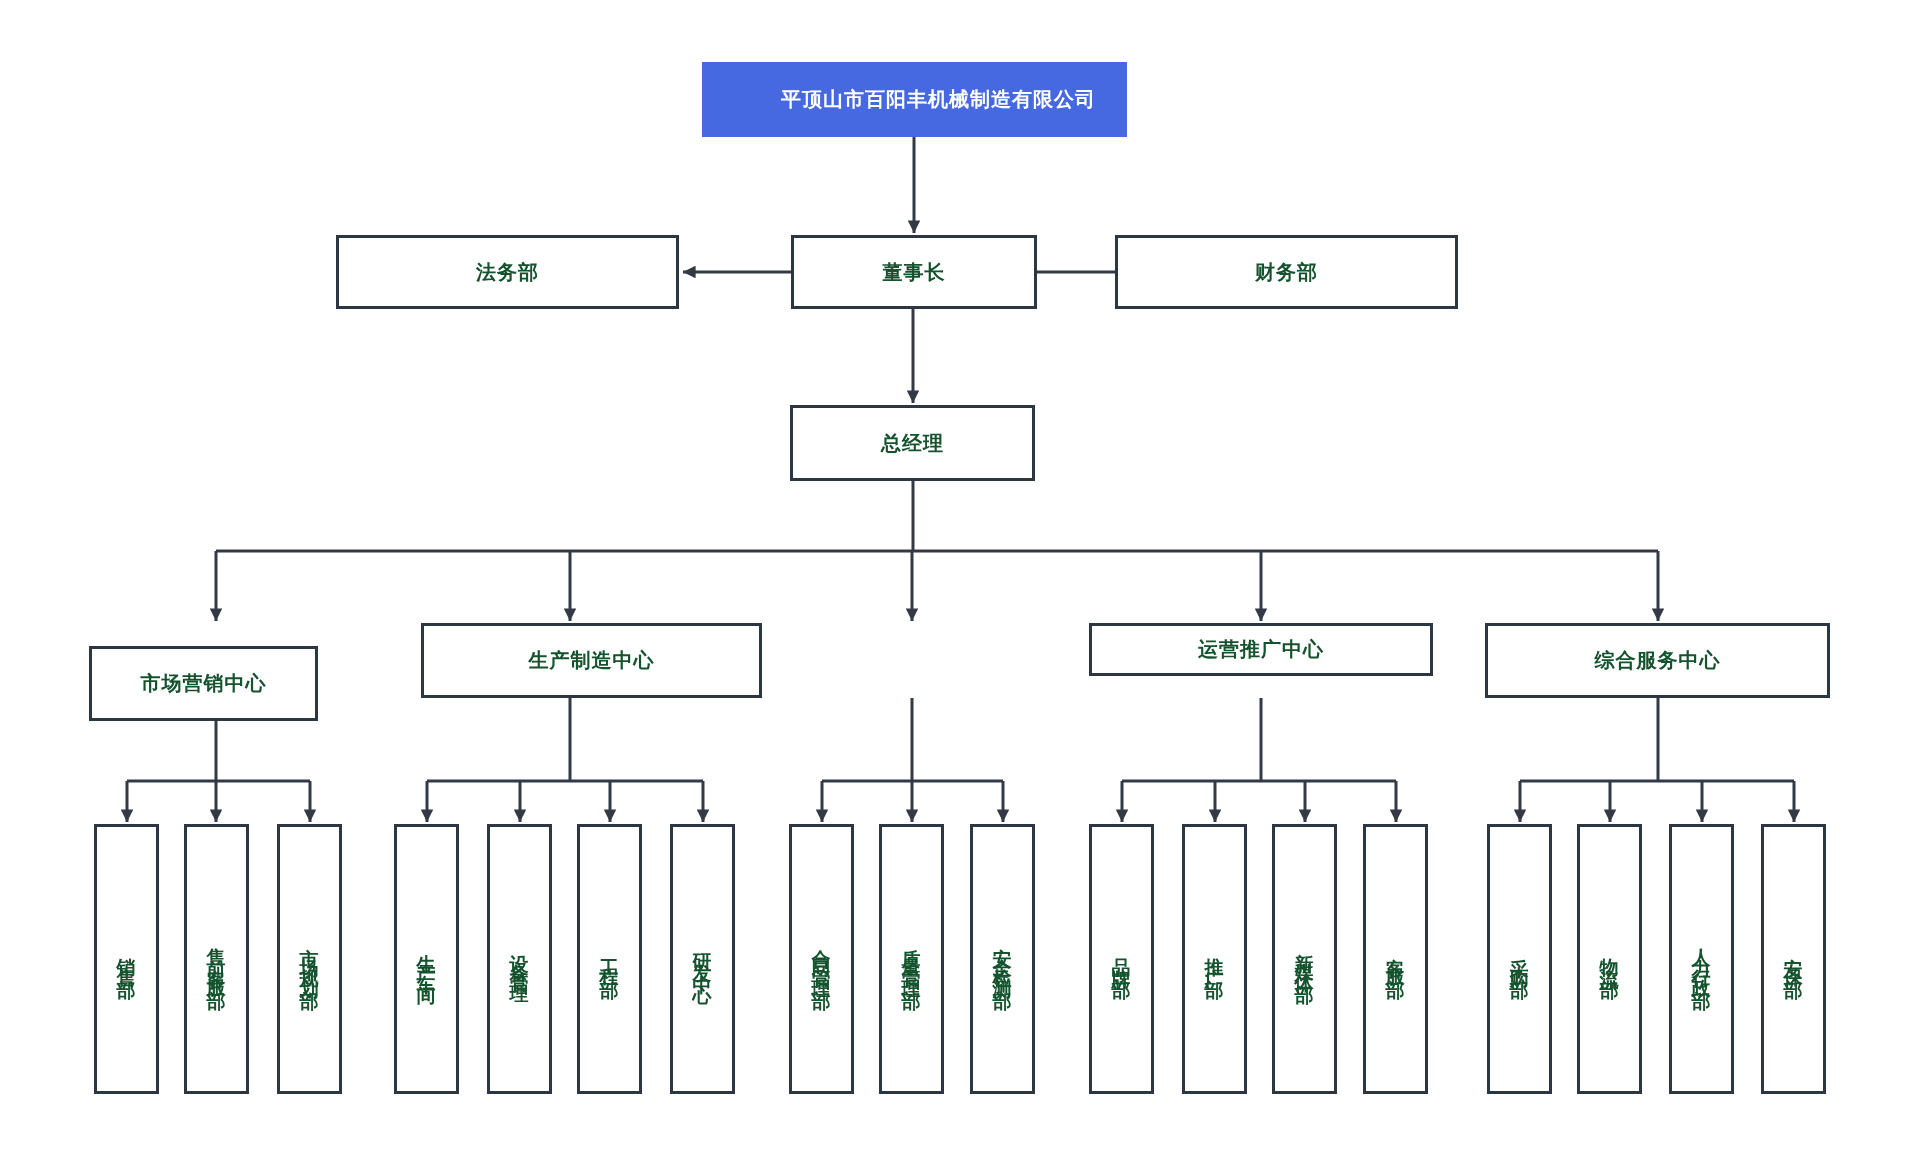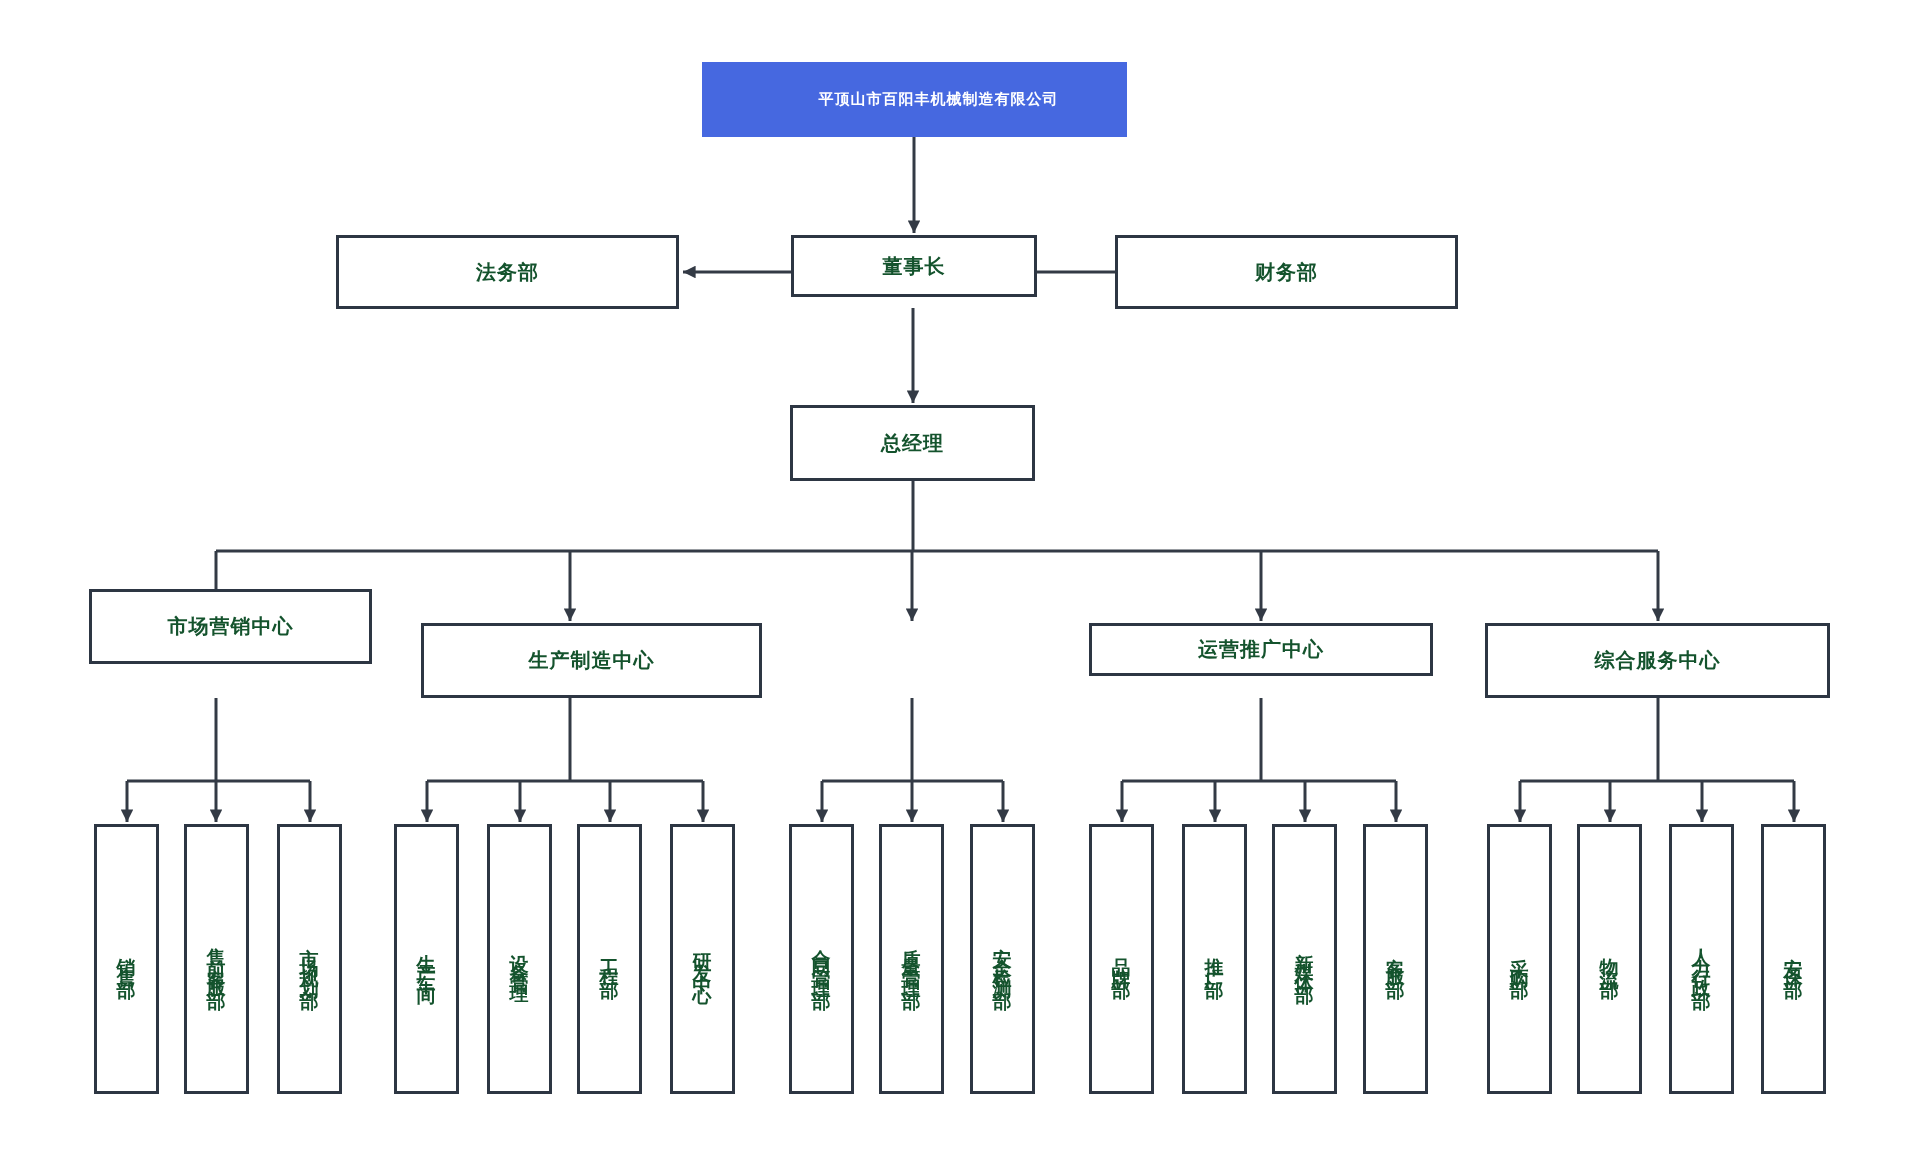--- a/index.html
+++ b/index.html
@@ -34,21 +34,21 @@
     font-weight: bold;
     font-size: 20px;
     letter-spacing: 1px;
     text-align: center;
     z-index: 2;
   }
   .node--root {
     background: #4668e0;
     border: none;
     color: #ffffff;
-    font-size: 15px;
+    font-size: 20px;
     letter-spacing: 1px;
     padding-left: 48px;
   }
   .node--leaf {
     font-size: 19px;
   }
   .node--leaf .vtext {
     writing-mode: vertical-rl;
     text-orientation: upright;
     letter-spacing: 0.55em;
@@ -116,26 +116,26 @@
       <line x1="1520" y1="781" x2="1520" y2="822" marker-end="url(#arrow)"></line>
       <line x1="1610" y1="781" x2="1610" y2="822" marker-end="url(#arrow)"></line>
       <line x1="1702" y1="781" x2="1702" y2="822" marker-end="url(#arrow)"></line>
       <line x1="1794" y1="781" x2="1794" y2="822" marker-end="url(#arrow)"></line>
     </g>
   </svg>
 
   <div class="node node--root" style="left:702px; top:62px; width:425px; height:75px;">平顶山市百阳丰机械制造有限公司</div>
 
   <div class="node" style="left:336px; top:235px; width:343px; height:74px;">法务部</div>
-  <div class="node" style="left:791px; top:235px; width:246px; height:62px;">董事长</div>
+  <div class="node" style="left:791px; top:235px; width:246px; height:74px;">董事长</div>
   <div class="node" style="left:1115px; top:235px; width:343px; height:74px;">财务部</div>
 
   <div class="node" style="left:790px; top:405px; width:245px; height:76px;">总经理</div>
 
-  <div class="node" style="left:89px; top:589px; width:283px; height:75px;">市场营销中心</div>
+  <div class="node" style="left:89px; top:646px; width:229px; height:75px;">市场营销中心</div>
   <div class="node" style="left:421px; top:623px; width:341px; height:75px;">生产制造中心</div>
   <div class="node" style="left:1089px; top:623px; width:344px; height:53px;">运营推广中心</div>
   <div class="node" style="left:1485px; top:623px; width:345px; height:75px;">综合服务中心</div>
 
   <div class="node node--leaf" style="left:94px; top:824px; width:65px; height:270px;">
     <span class="vtext">销售部</span>
   </div>
   <div class="node node--leaf" style="left:184px; top:824px; width:65px; height:270px;">
     <span class="vtext">售前客服部</span>
   </div>

